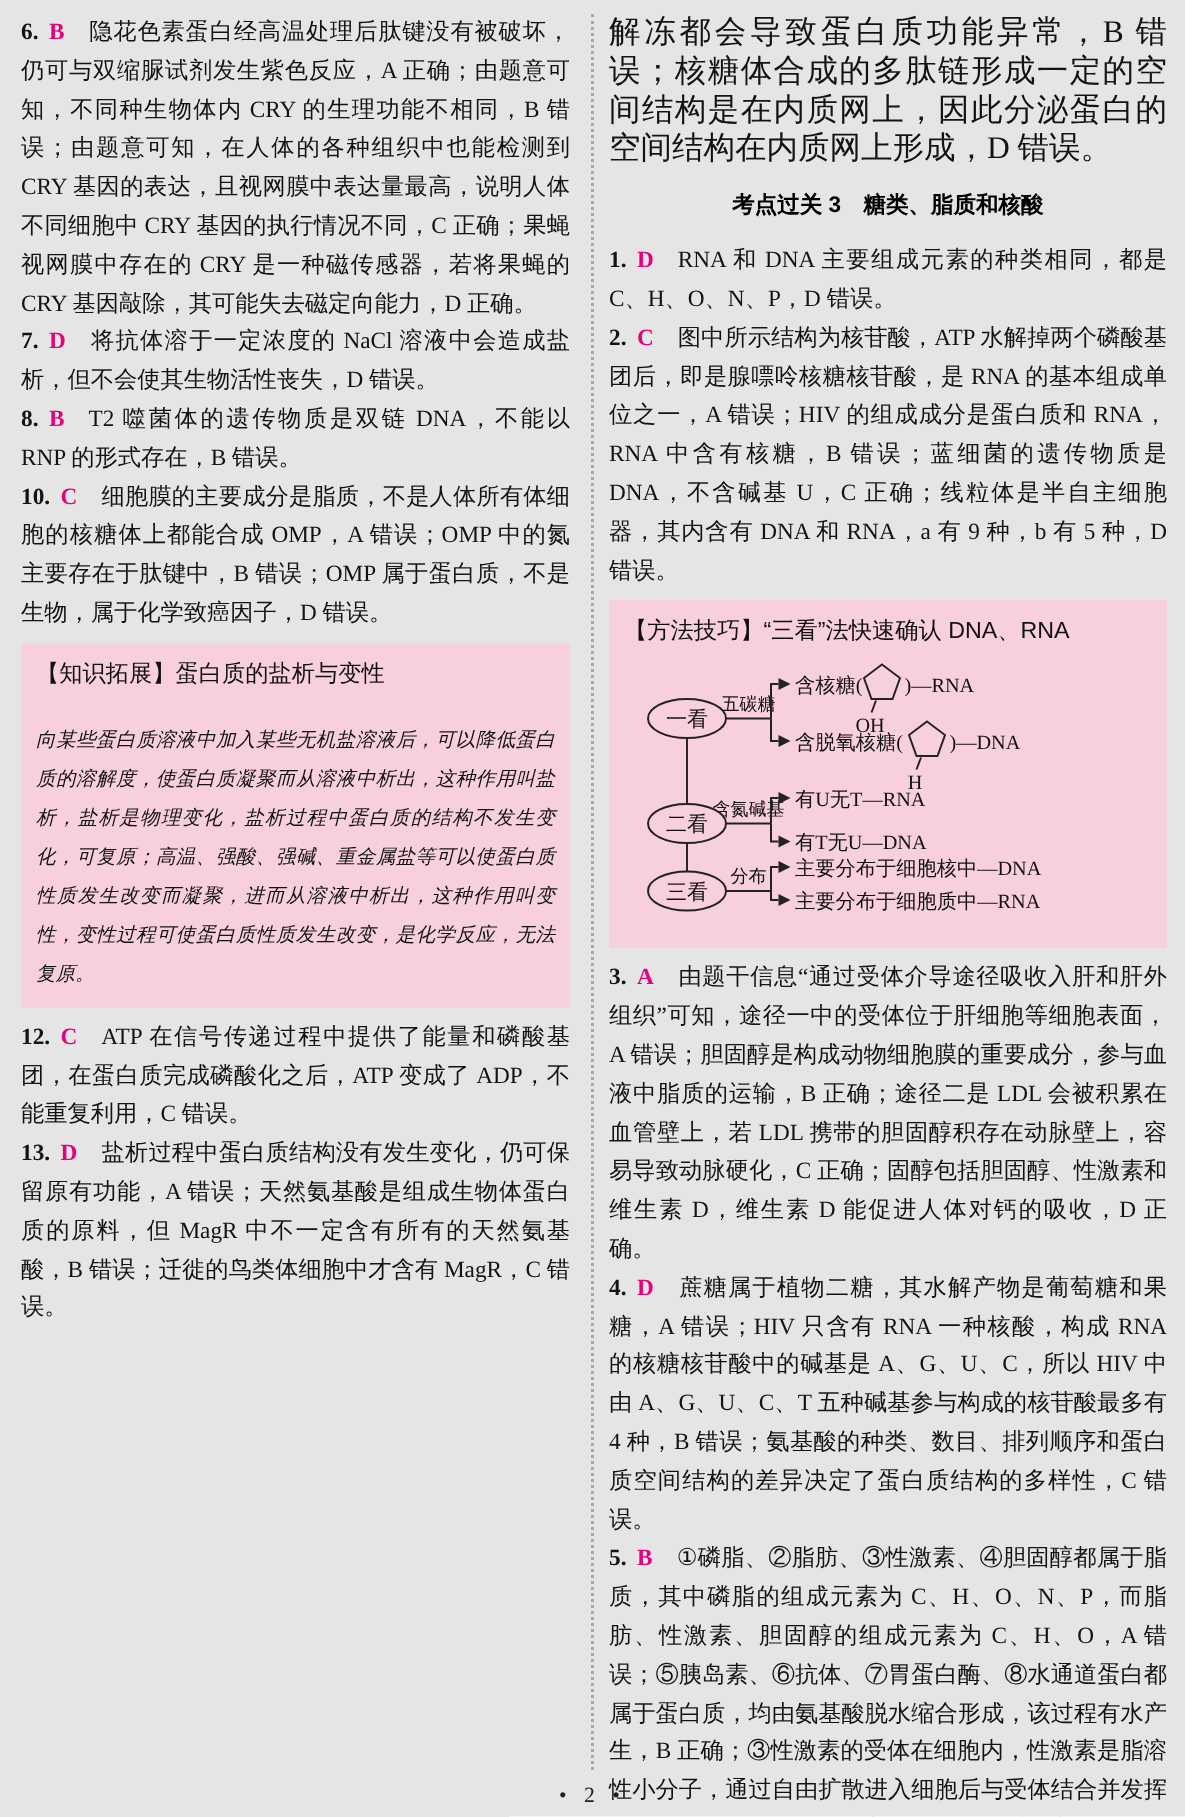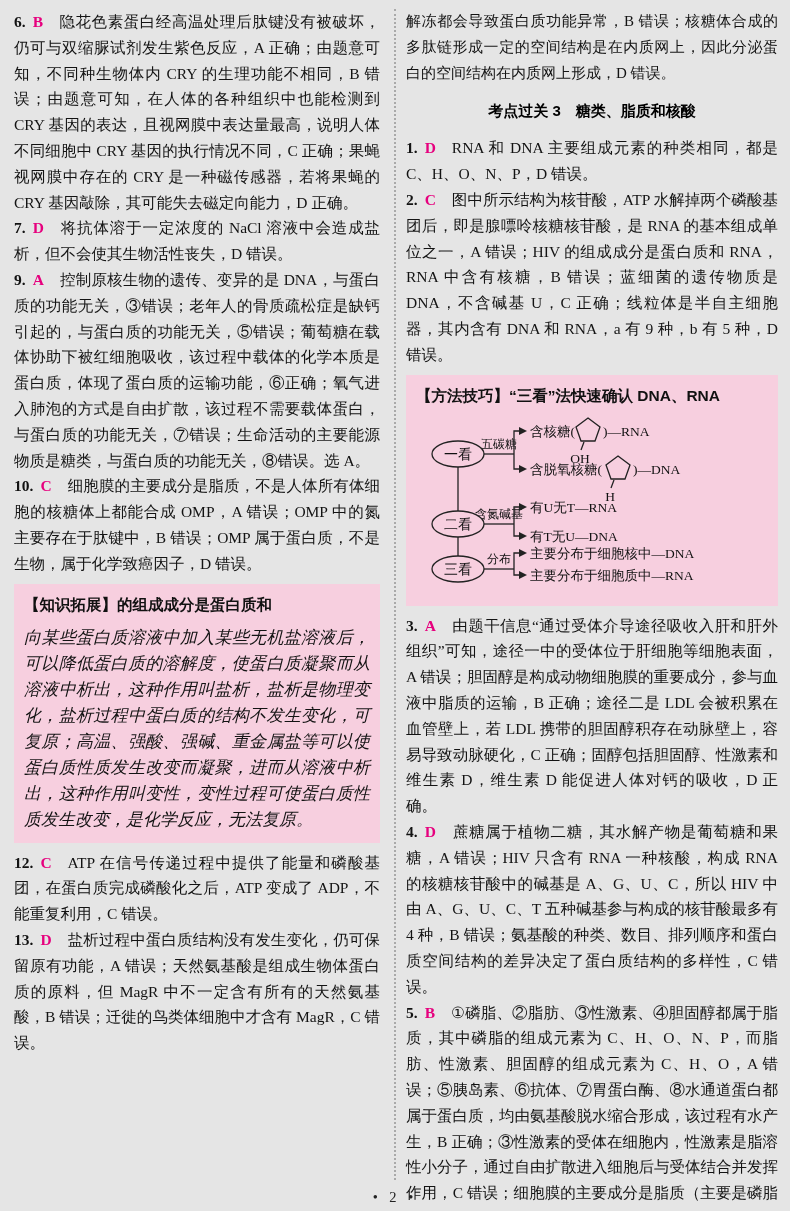--- a/index.html
+++ b/index.html
@@ -10,29 +10,29 @@
     overflow:hidden;
     font-family:"Liberation Serif",serif;
     color:#131313;
   }
   .columns{display:flex;align-items:stretch;padding:9px 8px 0 14px;box-sizing:border-box;height:1180px;}
   .col{box-sizing:border-box;}
   .col-left{width:366px;}
   .col-right{width:372px;}
   .divider{border-left:2px dotted #a9a9a9;margin:0 10px 0 14px;}
   p.item{margin:0;font-size:15.5px;line-height:25.8px;text-align:justify;}
-  p.cont{margin:0;font-size:15px;line-height:25.8px;text-align:justify;}
+  p.cont{margin:0;font-size:21px;line-height:25.8px;text-align:justify;}
   .num{font-weight:bold;margin-right:7px;}
   .ans{font-weight:bold;color:#e6007e;margin-right:15px;letter-spacing:1px;}
   .pinkbox{background:#f7cfdf;margin:7px 0;padding:8px 10px 10px;}
   .box-title{
     font-family:"Liberation Sans",sans-serif;
-    font-weight:bold;font-size:15.5px;line-height:25px;margin:0;color:#111;
+    font-weight:normal;font-size:15.5px;line-height:25px;margin:0;color:#111;
   }
-  .box-body{font-style:italic;font-size:17px;line-height:26px;text-align:justify;margin:8px 0 0;}
+  .box-body{font-style:italic;font-size:13px;line-height:26px;text-align:justify;margin:18px 0 0;}
   .heading{
     font-family:"Liberation Sans",sans-serif;
     font-weight:bold;font-size:15px;line-height:30px;
     text-align:center;margin:10px 0 9px;color:#000;
   }
   .footer{
     position:absolute;bottom:5px;left:0;width:100%;
     text-align:center;font-size:14.5px;color:#222;letter-spacing:4px;
   }
   .diagram-wrap{margin-top:4px;}
@@ -51,28 +51,28 @@
   <div class="columns">
 
     <div class="col col-left">
       <p class="item">
         <span class="num">6.</span><span class="ans">B</span><span>隐花色素蛋白经高温处理后肽键没有被破坏，仍可与双缩脲试剂发生紫色反应，A 正确；由题意可知，不同种生物体内 CRY 的生理功能不相同，B 错误；由题意可知，在人体的各种组织中也能检测到 CRY 基因的表达，且视网膜中表达量最高，说明人体不同细胞中 CRY 基因的执行情况不同，C 正确；果蝇视网膜中存在的 CRY 是一种磁传感器，若将果蝇的 CRY 基因敲除，其可能失去磁定向能力，D 正确。</span>
       </p>
       <p class="item">
         <span class="num">7.</span><span class="ans">D</span><span>将抗体溶于一定浓度的 NaCl 溶液中会造成盐析，但不会使其生物活性丧失，D 错误。</span>
       </p>
       <p class="item">
-        <span class="num">9.</span><span class="ans">A</span><span>控制原核生物的遗传、变异的是 DNA，与蛋白质的功能无关，③错误；老年人的骨质疏松症是缺钙引起的，与蛋白质的功能无关，⑤错误；葡萄糖在载体协助下被红细胞吸收，该过程中载体的化学本质是蛋白质，体现了蛋白质的运输功能，⑥正确；氧气进入肺泡的方式是自由扩散，该过程不需要载体蛋白，与蛋白质的功能无关，⑦错误；生命活动的主要能源物质是糖类，与蛋白质的功能无关，⑧错误。选 A。</span>
+        <span class="num">8.</span><span class="ans">B</span><span>T2 噬菌体的遗传物质是双链 DNA，不能以 RNP 的形式存在，B 错误。</span>
       </p>
       <p class="item">
         <span class="num">10.</span><span class="ans">C</span><span>细胞膜的主要成分是脂质，不是人体所有体细胞的核糖体上都能合成 OMP，A 错误；OMP 中的氮主要存在于肽键中，B 错误；OMP 属于蛋白质，不是生物，属于化学致癌因子，D 错误。</span>
       </p>
 
       <div class="pinkbox">
-        <p class="box-title">【知识拓展】的组成成分是蛋白质和</p>
+        <p class="box-title">【知识拓展】蛋白质的盐析与变性</p>
         <p class="box-body">向某些蛋白质溶液中加入某些无机盐溶液后，可以降低蛋白质的溶解度，使蛋白质凝聚而从溶液中析出，这种作用叫盐析，盐析是物理变化，盐析过程中蛋白质的结构不发生变化，可复原；高温、强酸、强碱、重金属盐等可以使蛋白质性质发生改变而凝聚，进而从溶液中析出，这种作用叫变性，变性过程可使蛋白质性质发生改变，是化学反应，无法复原。</p>
       </div>
 
       <p class="item">
         <span class="num">12.</span><span class="ans">C</span><span>ATP 在信号传递过程中提供了能量和磷酸基团，在蛋白质完成磷酸化之后，ATP 变成了 ADP，不能重复利用，C 错误。</span>
       </p>
       <p class="item">
         <span class="num">13.</span><span class="ans">D</span><span>盐析过程中蛋白质结构没有发生变化，仍可保留原有功能，A 错误；天然氨基酸是组成生物体蛋白质的原料，但 MagR 中不一定含有所有的天然氨基酸，B 错误；迁徙的鸟类体细胞中才含有 MagR，C 错误。</span>
       </p>
 

